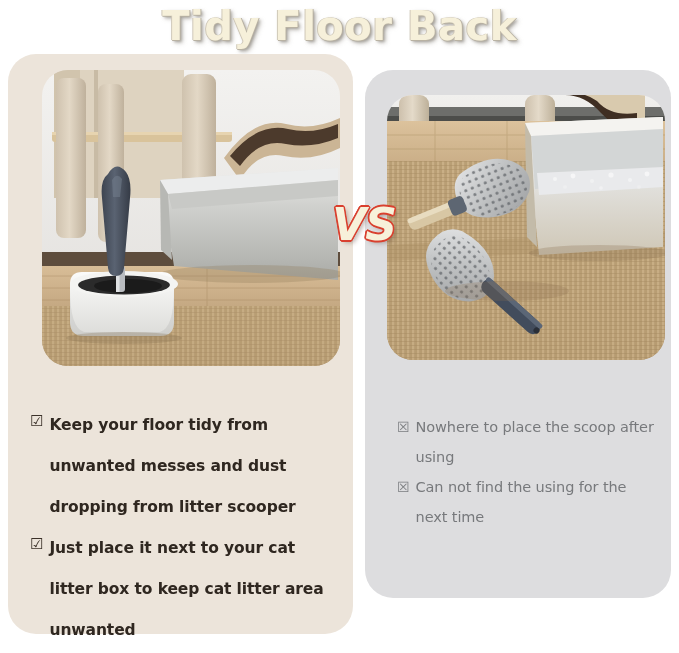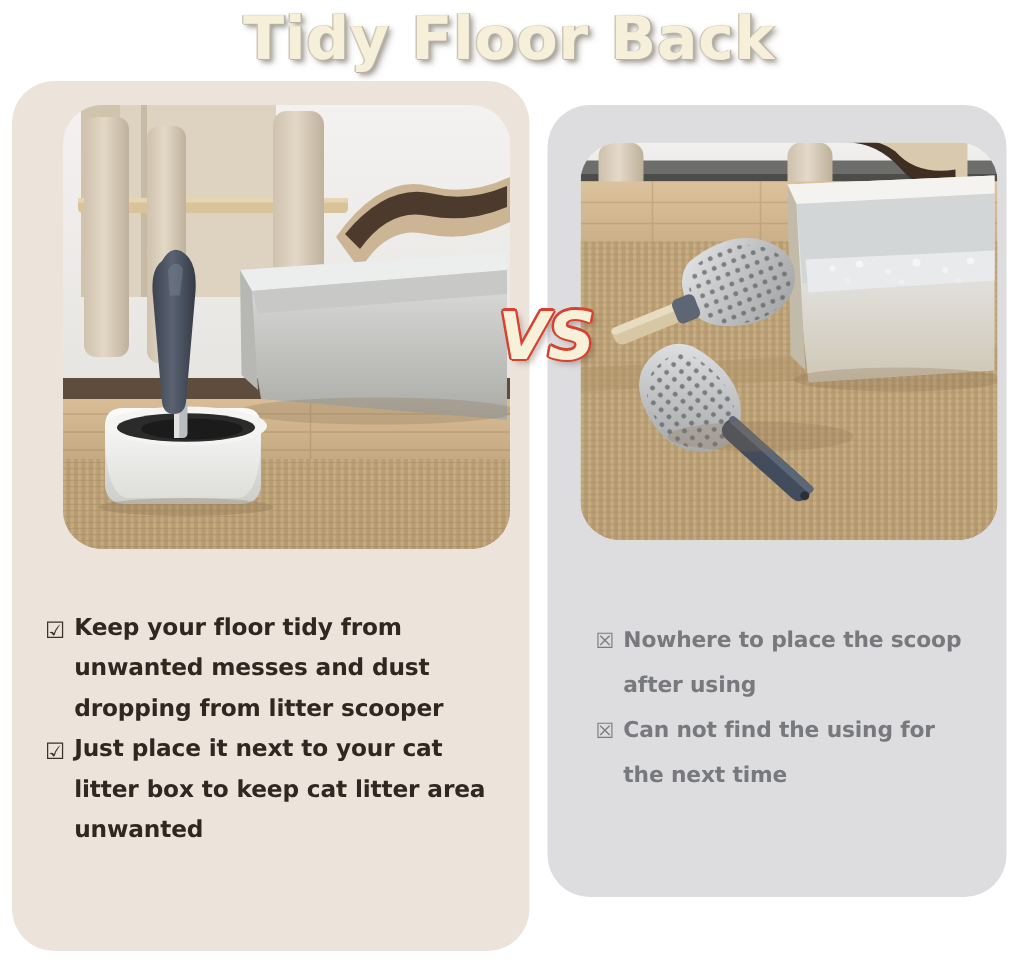--- a/index.html
+++ b/index.html
@@ -121,38 +121,38 @@
     align-items: flex-start;
   }
   .bullet-box {
     flex: 0 0 auto;
     font-size: 14px;
     line-height: 31px;
     margin-right: 6px;
   }
   .bullet-text {
     flex: 1 1 auto;
-    line-height: 27px;
+    line-height: 41px;
   }
 
   #bullets-pro .bullet-item { margin-bottom: 0; }
   #bullets-pro .bullet-box { color: #3b3129; font-size: 15px; }
   #bullets-pro .bullet-text {
     color: #2f2720;
     font-size: 15.5px;
     font-weight: 600;
     font-family: "DejaVu Sans", sans-serif;
     letter-spacing: -0.1px;
   }
 
   #bullets-con .bullet-box { color: #7b7d80; font-size: 14px; line-height: 30px; }
   #bullets-con .bullet-text {
     color: #77797c;
     font-size: 14.5px;
-    font-weight: 700;
+    font-weight: 400;
     font-family: "DejaVu Sans", sans-serif;
     line-height: 30px;
     letter-spacing: -0.1px;
   }
 </style>
 </head>
 <body>
 
 <div id="stage">
 

